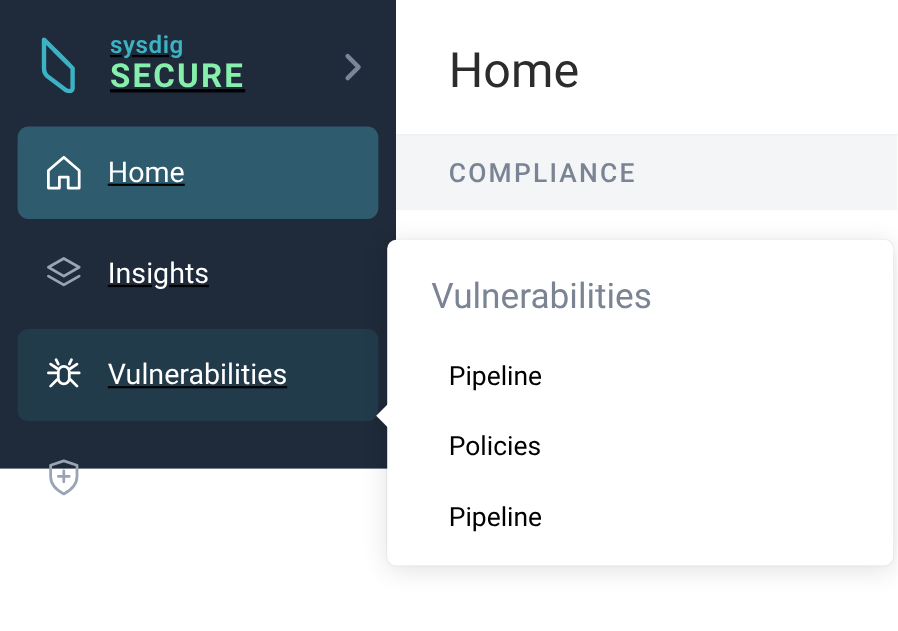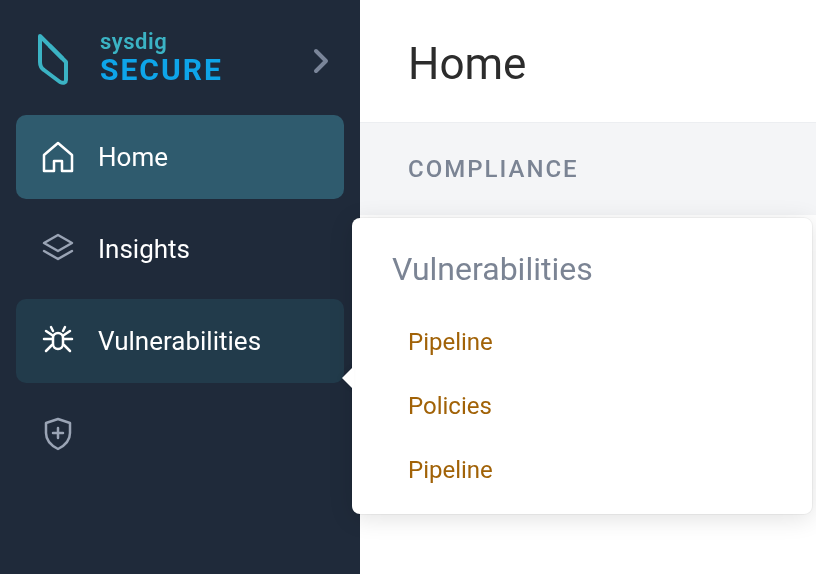--- a/index.html
+++ b/index.html
@@ -13,23 +13,24 @@
       height: 574px;
       overflow: hidden;
       background: #fff;
       position: relative;
     }
     .sidebar {
       position: absolute;
       left: 0;
       top: 0;
       width: 360px;
-      height: 574px;
+      height: 426px;
       background: #1f2a3a;
       padding-top: 10px;
+      text-decoration: underline;
     }
     .logo-row {
       display: flex;
       align-items: center;
       padding: 20px 30px 30px 30px;
       position: relative;
     }
     .logo-icon {
       width: 50px;
       height: 55px;
@@ -41,21 +42,21 @@
       flex-direction: column;
       line-height: 1;
     }
     .logo-brand {
       color: #3bb3c4;
       font-size: 22px;
       font-weight: 600;
       letter-spacing: 0.5px;
     }
     .logo-product {
-      color: #0ea5e9;
+      color: #86efac;
       font-size: 30px;
       font-weight: 700;
       letter-spacing: 2px;
       margin-top: 2px;
     }
     .collapse-icon {
       position: absolute;
       right: 30px;
       top: 50%;
       transform: translateY(-50%);
@@ -108,21 +109,21 @@
       padding: 38px 48px 32px 48px;
     }
     .page-title {
       font-size: 44px;
       font-weight: 400;
       color: #2c2c2c;
     }
     .section {
       background: #f4f5f7;
       border-top: 1px solid #eceef1;
-      padding: 32px 48px;
+      padding: 20px 48px;
     }
     .section-label {
       color: #7b8494;
       font-size: 24px;
       letter-spacing: 2px;
       font-weight: 500;
     }
     .flyout {
       position: absolute;
       left: 352px;
@@ -146,21 +147,21 @@
       border-right: 12px solid #ffffff;
       filter: drop-shadow(-2px 0 2px rgba(0,0,0,0.06));
     }
     .flyout-title {
       color: #7b8494;
       font-size: 32px;
       font-weight: 400;
       padding: 0 40px 22px 40px;
     }
     .flyout-item {
-      color: #a16207;
+      color: #000000;
       font-size: 24px;
       padding: 18px 56px;
       cursor: pointer;
     }
   </style>
 </head>
 <body>
 
 <div class="sidebar">
   <div class="logo-row">

